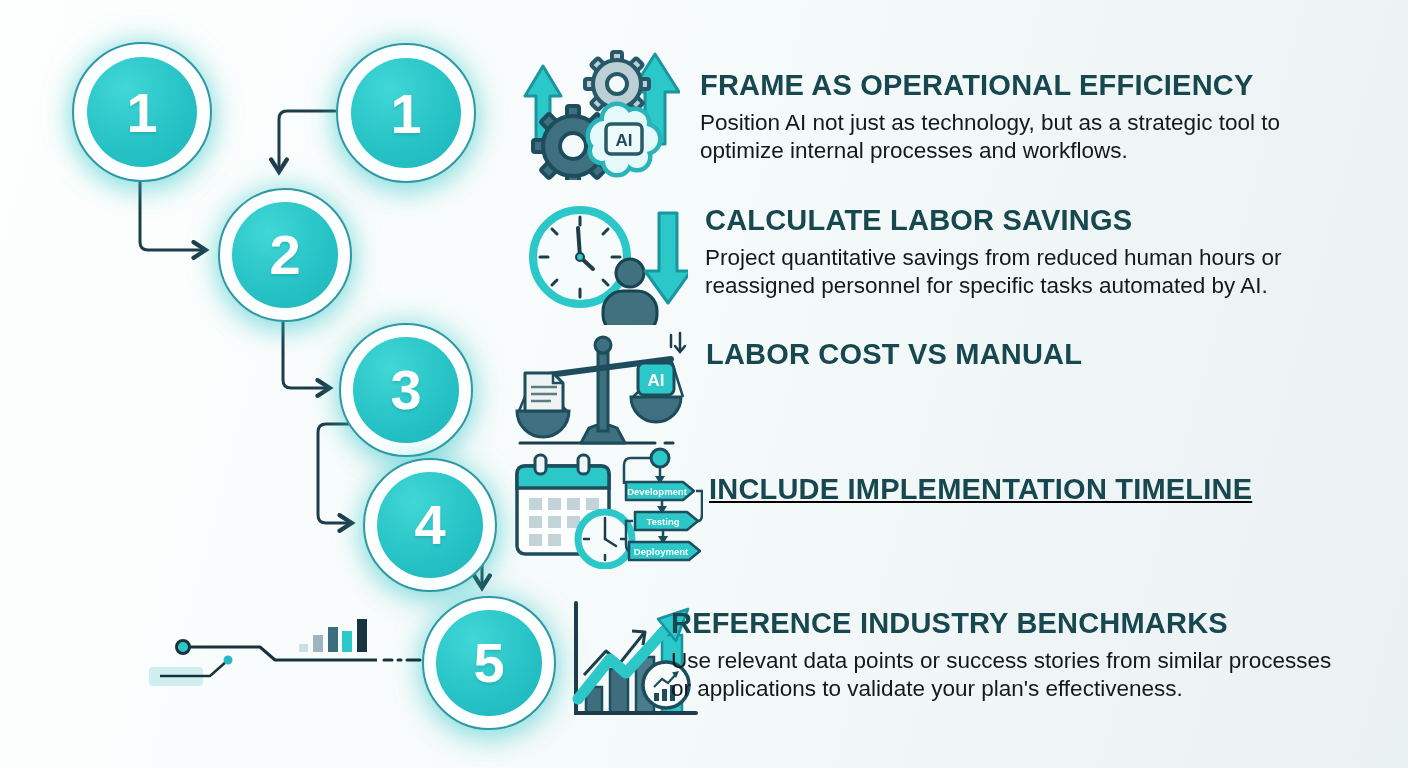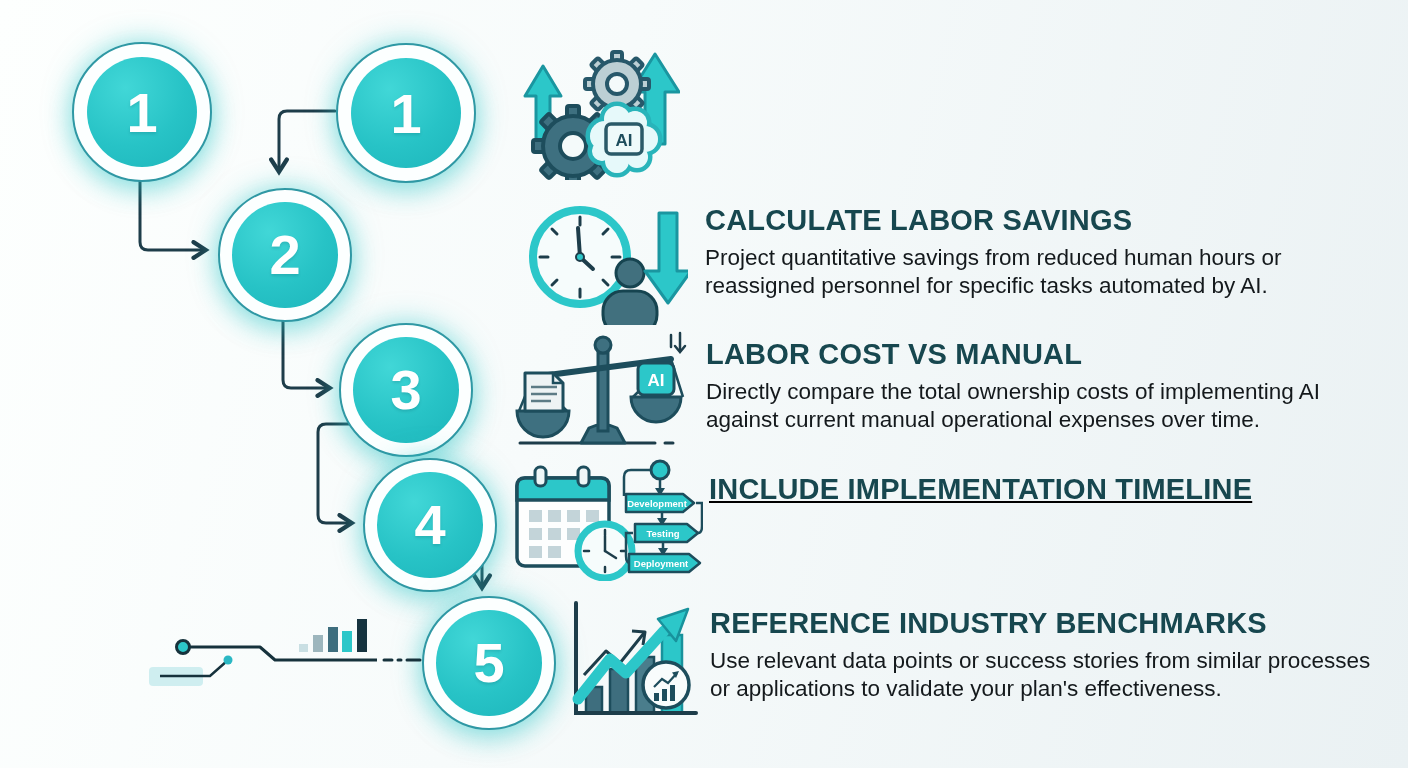--- a/index.html
+++ b/index.html
@@ -148,20 +148,24 @@
           <circle cx="140" cy="99" r="13"></circle>
         <circle cx="132" cy="117" r="11"></circle>
           <circle cx="112" cy="121" r="12"></circle>
         <circle cx="97" cy="111" r="10"></circle>
       </g>
 
       <rect x="101" y="84" width="36" height="30" rx="5" fill="#eefafa" stroke="#2a5a68" stroke-width="3.5"></rect>
       <text x="119" y="106" text-anchor="middle" font-family="Liberation Sans,sans-serif" font-size="17" font-weight="bold" fill="#1d4d5c">AI</text>
     </svg>
   </div>
+  <div class="step-text" style="left:700px;top:70px;">
+    <h2>FRAME AS OPERATIONAL EFFICIENCY</h2>
+    <p>Position AI not just as technology, but as a strategic tool to optimize internal processes and workflows.</p>
+  </div>
 
   <div class="step-icon" style="left:518px;top:197px;">
     <svg width="170" height="128" viewBox="0 0 170 128">
       <circle cx="62" cy="60" r="47" fill="#f6fcfc" stroke="#2cc7c9" stroke-width="8"></circle>
       <g stroke="#1d3d4a" stroke-width="3" stroke-linecap="round">
         <line x1="62" y1="20" x2="62" y2="28"></line>
         <line x1="62" y1="92" x2="62" y2="100"></line>
         <line x1="22" y1="60" x2="30" y2="60"></line>
         <line x1="94" y1="60" x2="102" y2="60"></line>
         <line x1="34" y1="32" x2="39" y2="37"></line>
@@ -216,24 +220,23 @@
 
       <g stroke="#1d3d4a" stroke-width="2.5" fill="none" stroke-linecap="round">
         <line x1="166" y1="10" x2="166" y2="22"></line>
         <line x1="175" y1="8" x2="175" y2="26"></line>
         <path d="M170,21 L175,27 L180,21"></path>
       </g>
     </svg>
   </div>
   <div class="step-text" style="left:706px;top:339px;">
     <h2>LABOR COST VS MANUAL</h2>
-    <p>Directly compare the total ownership costs of implementing AI against current manual operational expenses over time.</p>
-  </div>
-
-  <div class="step-icon" style="left:505px;top:456px;">
+  </div>
+
+  <div class="step-icon" style="left:505px;top:444px;">
     <svg width="198" height="125" viewBox="0 0 198 125">
 
       <rect x="12" y="22" width="92" height="88" rx="8" fill="#fdfefe" stroke="#1d4d5c" stroke-width="3.5"></rect>
       <path d="M12,44 V30 Q12,22 20,22 H96 Q104,22 104,30 V44 Z" fill="#2cc7c9" stroke="#1d4d5c" stroke-width="3.5"></path>
       <rect x="30" y="11" width="11" height="19" rx="5" fill="#eef6f7" stroke="#1d4d5c" stroke-width="3"></rect>
       <rect x="73" y="11" width="11" height="19" rx="5" fill="#eef6f7" stroke="#1d4d5c" stroke-width="3"></rect>
       <g fill="#c3d4d9">
         <rect x="24" y="54" width="13" height="12"></rect>
           <rect x="43" y="54" width="13" height="12"></rect>
         <rect x="62" y="54" width="13" height="12"></rect>
@@ -304,18 +307,18 @@
       <circle cx="108" cy="90" r="23" fill="#f8fcfc" stroke="#1d4d5c" stroke-width="3.5"></circle>
       <g fill="#1d4d5c">
         <rect x="96" y="98" width="5" height="8"></rect>
         <rect x="104" y="94" width="5" height="12"></rect>
         <rect x="112" y="90" width="5" height="16"></rect>
       </g>
       <path d="M96,92 L104,84 L110,88 L119,78" fill="none" stroke="#1d4d5c" stroke-width="2.2"></path>
       <polygon points="121,76 114,77.5 118,83" fill="#1d4d5c"></polygon>
     </svg>
   </div>
-  <div class="step-text" style="left:710px;top:608px;">
+  <div class="step-text" style="left:671px;top:608px;">
     <h2>REFERENCE INDUSTRY BENCHMARKS</h2>
     <p>Use relevant data points or success stories from similar processes or applications to validate your plan's effectiveness.</p>
   </div>
 
 </div>
 
 </body></html>

